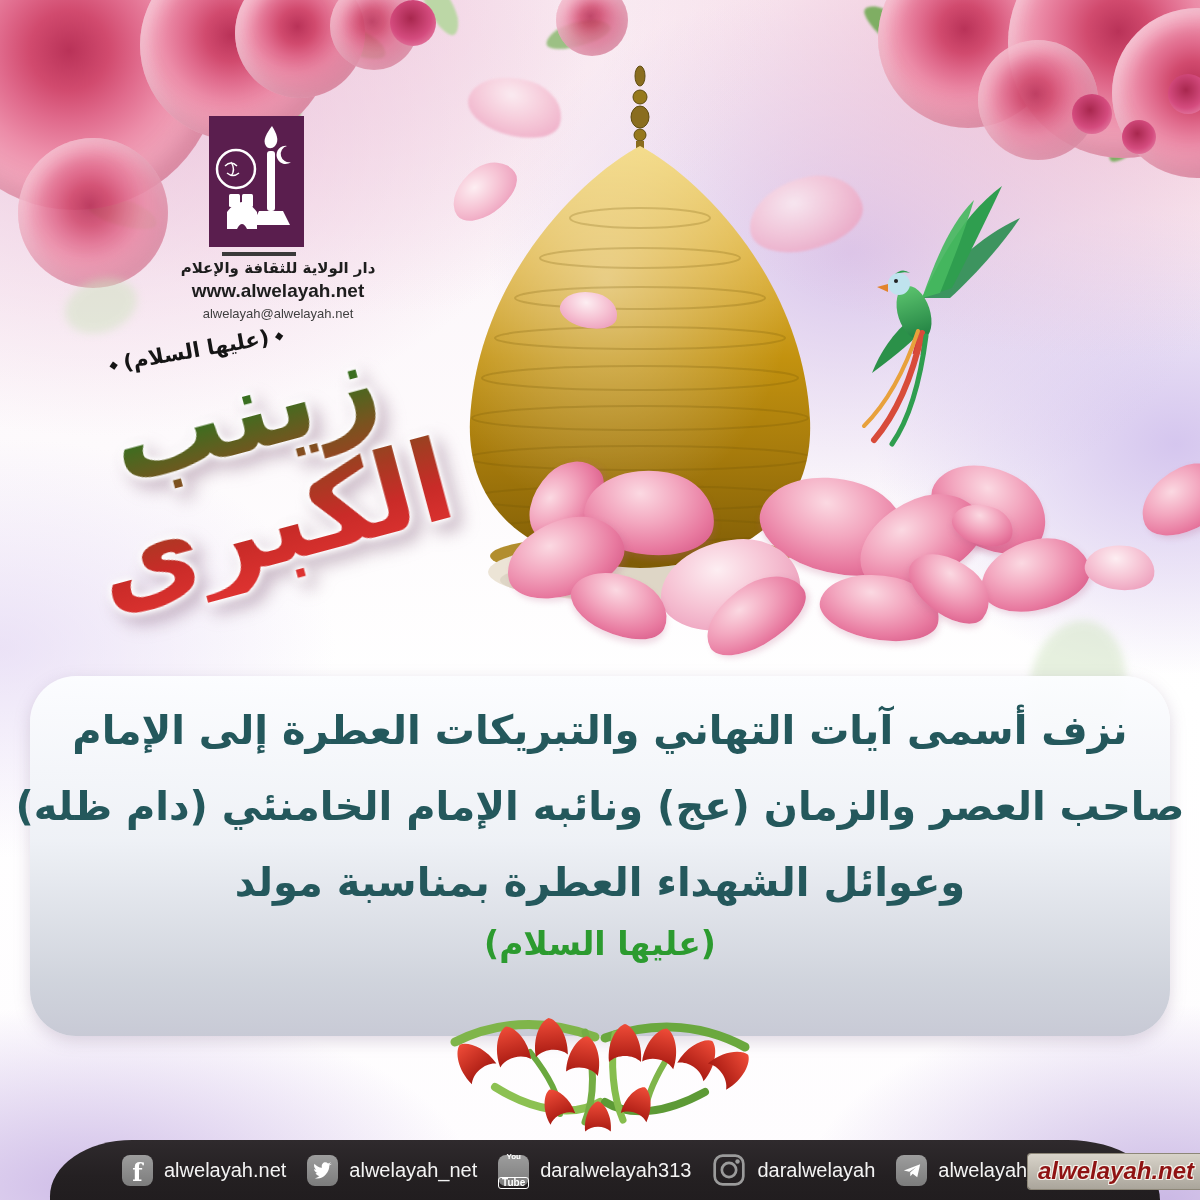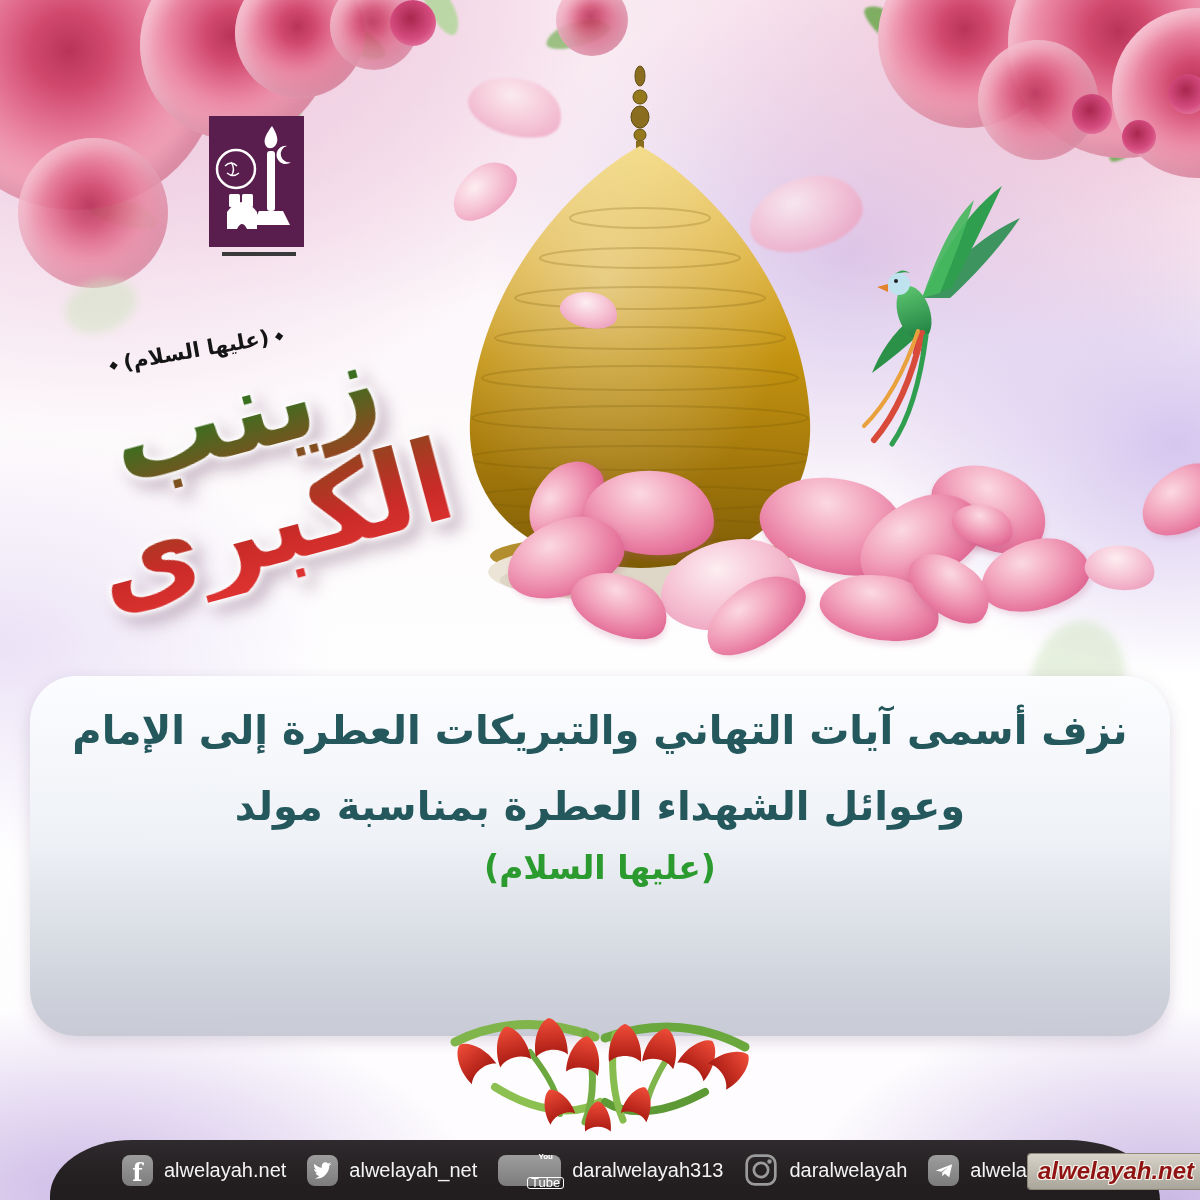--- a/index.html
+++ b/index.html
@@ -72,23 +72,23 @@
   .footer{position:absolute;left:50px;top:1140px;width:1110px;height:60px;
     border-radius:85px 95px 0 0/58px 62px 0 0;
     background:linear-gradient(180deg,#2f2a2d 0%,#242022 60%,#211d1f 100%);
     display:flex;align-items:center;gap:21px;padding-left:72px;box-sizing:border-box;}
   .social{display:flex;align-items:center;gap:11px;}
   .icon-sq{width:31px;height:31px;border-radius:8px;flex:0 0 auto;
     background:linear-gradient(180deg,#9d9d9d,#7c7c7c);
     display:flex;align-items:center;justify-content:center;color:#fff;}
   .fb-glyph{font-family:"DejaVu Serif",serif;font-weight:bold;font-size:24px;line-height:1;padding-top:5px;}
   .handle{color:#f3f3f3;font-size:20px;white-space:nowrap;}
-  .yt{flex-direction:column;gap:16px;padding-left:32px;}
+  .yt{flex-direction:column;gap:16px;}
   .yt-top{font-size:8px;font-weight:bold;line-height:9px;}
-  .yt-bottom{font-size:13px;font-weight:normal;line-height:10px;border:1px solid #fff;border-radius:3px;padding:0 3px;}
+  .yt-bottom{font-size:10px;font-weight:bold;line-height:10px;border:1px solid #fff;border-radius:3px;padding:0 3px;}
   .watermark{position:absolute;left:1028px;top:1154px;padding:3px 10px 4px;
     background:linear-gradient(180deg,#d8d3c9,#aaa59b);border-radius:3px;box-shadow:0 0 0 1px #8d8778;
     font-size:24px;font-weight:bold;font-style:italic;color:#8f1313;white-space:nowrap;
     text-shadow:-1px -1px 0 #f4f1ea,1px -1px 0 #f4f1ea,-1px 1px 0 #f4f1ea,1px 1px 0 #f4f1ea;}
 </style>
 </head>
 <body>
 
 <div class="stage">
   <div class="bg"></div>
@@ -221,34 +221,40 @@
       <path d="M78,30 a9,9 0 1,0 4,16 a7,7 0 1,1 -4,-16" fill="#fff"></path>
       <rect x="58" y="35" width="8" height="60" rx="3" fill="#fff"></rect>
       <path d="M50,95 h24 l7,14 h-38 z" fill="#fff"></path>
       <path d="M18,96 q15,-20 30,0 v17 h-30 z" fill="#fff"></path>
       <path d="M28,113 q5,-10 10,0 z" fill="#5a1e4e"></path>
       <rect x="20" y="78" width="11" height="13" rx="1.5" fill="#fff"></rect>
       <rect x="33" y="78" width="11" height="13" rx="1.5" fill="#fff"></rect>
     </svg>
   </div>
   <div class="logo-line"></div>
+  <div class="brand">
+    <div class="brand-org" dir="rtl">دار الولاية للثقافة والإعلام</div>
+    <div class="brand-site">www.alwelayah.net</div>
+    <div class="brand-email">alwelayah@alwelayah.net</div>
+  </div>
 
   <div class="stamp">
     <span class="orn">◆</span>
     <span dir="rtl">(عليها السلام)</span>
     <span class="orn">◆</span>
   </div>
 
   <div class="callig-wrap">
     <div class="callig-text" dir="rtl">زينب الكبرى</div>
   </div>
 
   <div class="panel">
     <div class="greeting">
       <div class="gline">نزف أسمى آيات التهاني والتبريكات العطرة إلى الإمام</div>
+      <div class="gline">صاحب العصر والزمان (عج) ونائبه الإمام الخامنئي (دام ظله)</div>
       <div class="gline">وعوائل الشهداء العطرة بمناسبة مولد</div>
       <div class="gname-row">
         <span class="gname-sfx">(عليها السلام)</span>
       </div>
     </div>
   </div>
 
   <svg style="position:absolute;left:435px;top:1002px;" width="330" height="140" viewBox="0 0 330 140">
     <defs>
         <linearGradient id="tg" x1="0" y1="0" x2="0" y2="1">

